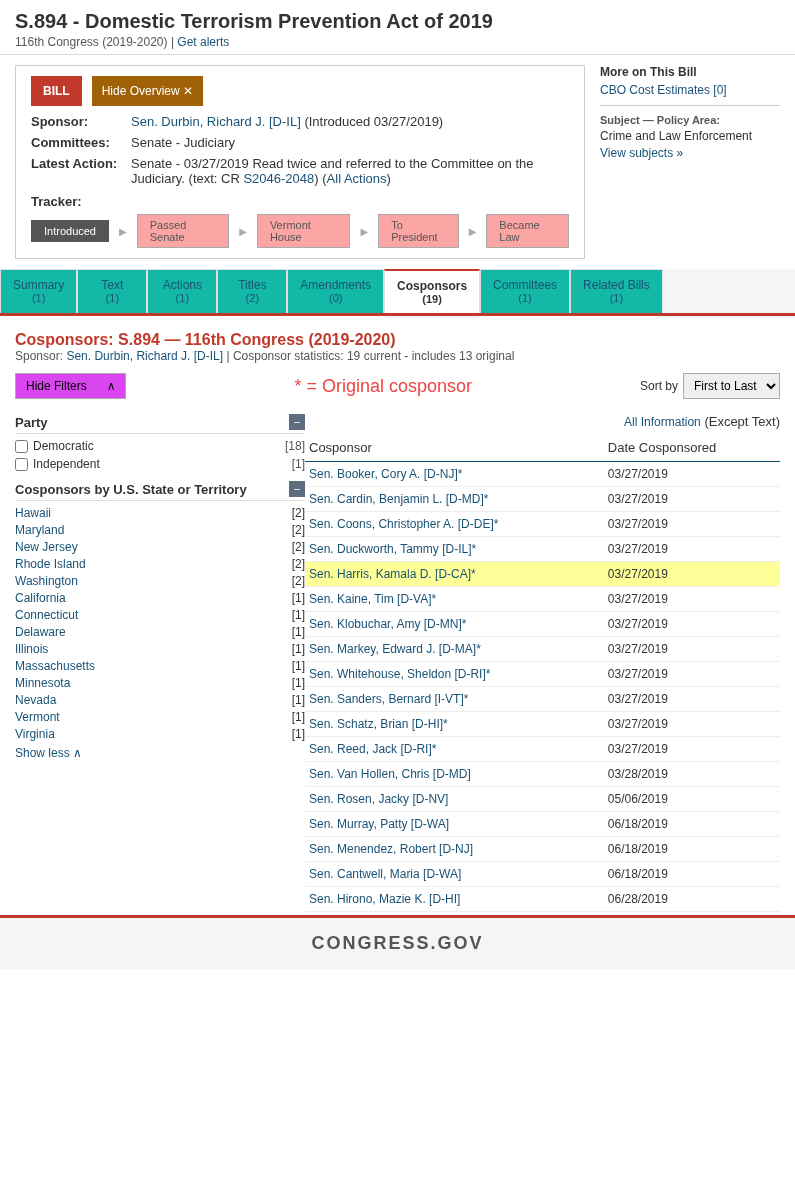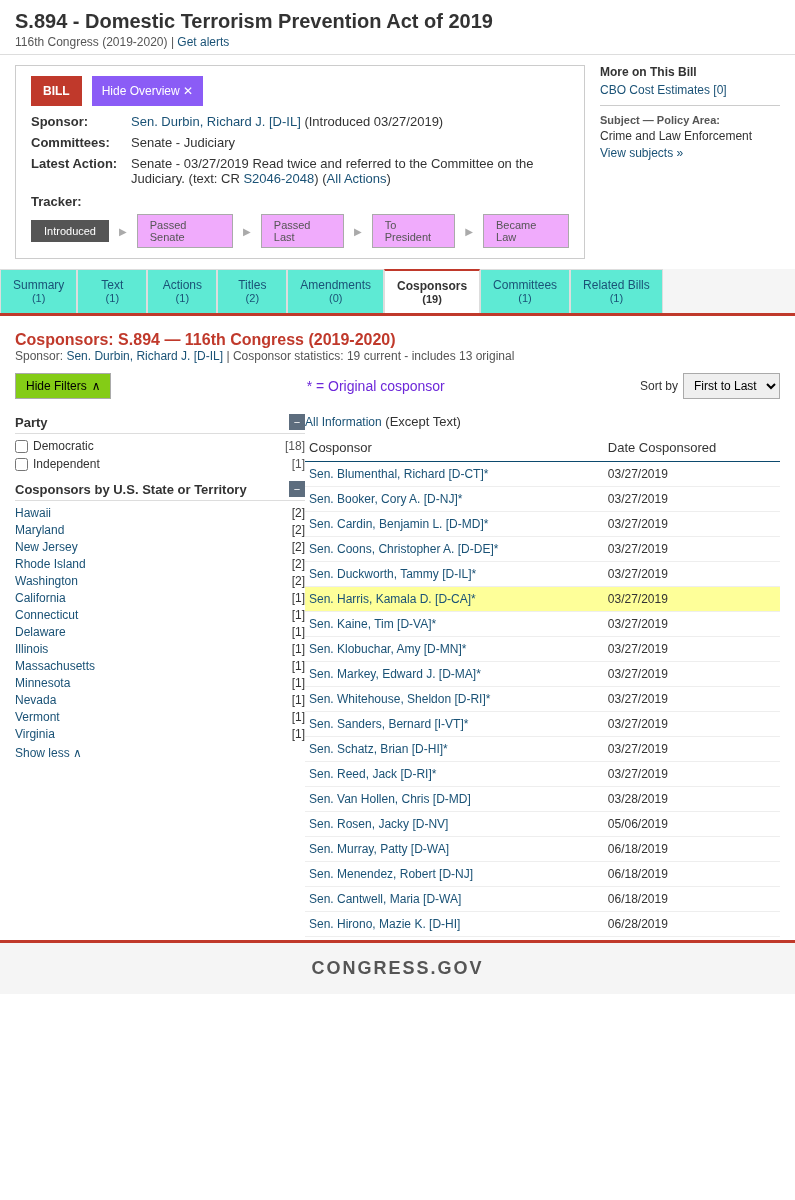--- a/index.html
+++ b/index.html
@@ -9,59 +9,59 @@
     
     .page-header { padding: 10px 15px 5px; border-bottom: 1px solid #ddd; }
     .page-title { font-size: 20px; font-weight: bold; color: #333; }
     .page-subtitle { font-size: 12px; color: #555; margin-top: 2px; }
     .page-subtitle a { color: #1a5276; }
 
     
     .bill-section { display: flex; padding: 10px 15px; gap: 15px; }
     .bill-main { flex: 1; border: 1px solid #ccc; padding: 10px 15px; background: #fff; }
     .bill-tab-btn { background: #c0392b; color: #fff; border: none; padding: 8px 12px; font-size: 12px; font-weight: bold; cursor: pointer; }
-    .bill-hide-btn { background: #8b5cf6; color: #fff; border: none; padding: 5px 10px; font-size: 12px; cursor: pointer; margin-left: 5px; }
+    .bill-hide-btn { background: #a16207; color: #fff; border: none; padding: 5px 10px; font-size: 12px; cursor: pointer; margin-left: 5px; }
 
     .bill-info { margin-top: 5px; }
     .bill-info-row { display: flex; margin-bottom: 6px; font-size: 13px; }
     .bill-info-label { font-weight: bold; min-width: 100px; color: #333; }
     .bill-info-value { flex: 1; color: #333; }
     .bill-info-value a { color: #1a5276; }
 
     .tracker-section { margin-top: 8px; }
     .tracker-label { font-weight: bold; margin-bottom: 5px; }
     .tracker-steps { display: flex; align-items: center; gap: 8px; }
-    .tracker-step { padding: 4px 12px; font-size: 11px; border: 1px solid #aaa; background: #f0abfc; color: #555; position: relative; }
+    .tracker-step { padding: 4px 12px; font-size: 11px; border: 1px solid #aaa; background: #fca5a5; color: #555; position: relative; }
     .tracker-step.active { background: #555; color: #fff; border-color: #555; }
     .tracker-arrow { font-size: 10px; color: #aaa; margin: 0 2px; }
 
     
     .bill-sidebar { width: 180px; font-size: 12px; }
     .bill-sidebar-title { font-weight: bold; font-size: 12px; margin-bottom: 4px; color: #333; }
     .bill-sidebar a { display: block; margin-bottom: 3px; color: #1a5276; }
     .sidebar-divider { border-top: 1px solid #ccc; margin: 8px 0; }
     .sidebar-subject-label { font-size: 11px; font-weight: bold; color: #555; margin-bottom: 3px; }
     .sidebar-subject-value { font-size: 12px; color: #333; margin-bottom: 3px; }
 
     
     .nav-tabs { display: flex; border-bottom: 3px solid #c0392b; margin: 0 0 15px; background: #f5f5f5; }
-    .nav-tab { padding: 8px 12px; font-size: 12px; text-align: center; cursor: pointer; border: 1px solid #ddd; border-bottom: none; background: #5eead4; color: #1a5276; min-width: 70px; }
+    .nav-tab { padding: 8px 12px; font-size: 12px; text-align: center; cursor: pointer; border: 1px solid #ddd; border-bottom: none; background: #14b8a6; color: #1a5276; min-width: 70px; }
     .nav-tab.active { background: #fff; border-top: 2px solid #c0392b; color: #333; font-weight: bold; }
     .nav-tab .tab-count { display: block; font-size: 11px; }
 
     
     .content { padding: 0 15px; }
     .section-title { font-size: 16px; font-weight: bold; color: #c0392b; }
     .sponsor-line { font-size: 12px; margin-bottom: 10px; color: #555; }
     .sponsor-line a { color: #1a5276; }
 
     
     .filters-row { display: flex; align-items: center; justify-content: space-between; margin-bottom: 15px; }
-    .hide-filters-btn { background: #84cc16; border: 1px solid #aaa; padding: 5px 10px; font-size: 12px; cursor: pointer; display: flex; align-items: center; gap: 5px; }
-    .original-note { font-size: 14px; color: #6d28d9; }
+    .hide-filters-btn { background: #d946ef; border: 1px solid #aaa; padding: 5px 10px; font-size: 12px; cursor: pointer; display: flex; align-items: center; gap: 20px; }
+    .original-note { font-size: 18px; color: #ef4444; }
     .sort-row { display: flex; align-items: center; gap: 5px; font-size: 12px; }
     .sort-select { border: 1px solid #aaa; padding: 4px 6px; font-size: 12px; }
 
     
     .main-layout { display: flex; }
 
     
     .left-panel { width: 290px; }
     .filter-section { margin-bottom: 10px; }
     .filter-section-header { display: flex; justify-content: space-between; align-items: center; font-weight: bold; font-size: 13px; margin-bottom: 5px; border-bottom: 1px solid #ddd; padding-bottom: 3px; }
@@ -69,21 +69,21 @@
     .filter-link { display: block; color: #1a5276; font-size: 12px; margin-bottom: 3px; cursor: pointer; }
     .filter-item { display: flex; align-items: center; gap: 5px; margin-bottom: 4px; font-size: 12px; }
     .filter-item input[type=checkbox] { width: 13px; height: 13px; }
     .filter-count { color: #555; margin-left: auto; }
     .state-item { display: flex; justify-content: space-between; font-size: 12px; margin-bottom: 3px; }
     .state-item a { color: #1a5276; }
     .show-less { color: #1a5276; font-size: 12px; cursor: pointer; margin-top: 5px; display: block; }
 
     
     .right-panel { flex: 1; }
-    .cosponsor-header { display: flex; justify-content: flex-start; margin-bottom: 5px; }
+    .cosponsor-header { display: flex; justify-content: flex-end; margin-bottom: 5px; }
     .all-info-link { font-size: 12px; color: #1a5276; }
     .cosponsor-table { width: 100%; border-collapse: collapse; }
     .cosponsor-table th { text-align: left; font-weight: normal; font-size: 13px; padding: 6px 4px; border-bottom: 1px solid #0c4a6e; }
     .cosponsor-table td { padding: 5px 4px; font-size: 12px; border-bottom: 1px solid #eee; vertical-align: top; }
     .cosponsor-table tr.highlighted { background: #feff99; }
     .cosponsor-table td a { color: #1a5276; }
 
     
     .footer { text-align: center; padding: 15px; margin-top: 3px; border-top: 3px solid #c0392b; background: #f5f5f5; }
     .footer-logo { font-size: 18px; font-weight: bold; color: #555; letter-spacing: 2px; }
@@ -123,21 +123,21 @@
           <span>Senate - 03/27/2019 Read twice and referred to the Committee on the Judiciary. (text: CR </span><a href="#">S2046-2048</a>) (<a href="#">All Actions</a>)
         </span>
       </div>
       <div class="tracker-section">
         <div class="tracker-label">Tracker:</div>
         <div class="tracker-steps">
           <div class="tracker-step active">Introduced</div>
           <span class="tracker-arrow">▶</span>
           <div class="tracker-step">Passed Senate</div>
           <span class="tracker-arrow">▶</span>
-          <div class="tracker-step">Passed Last</div>
+          <div class="tracker-step">Vermont House</div>
           <span class="tracker-arrow">▶</span>
           <div class="tracker-step">To President</div>
           <span class="tracker-arrow">▶</span>
           <div class="tracker-step">Became Law</div>
         </div>
       </div>
     </div>
   </div>
   <div class="bill-sidebar">
     <div class="bill-sidebar-title">More on This Bill</div>
@@ -301,24 +301,20 @@
         </span>
       </div>
       <table class="cosponsor-table">
         <thead>
           <tr>
             <th>Cosponsor</th>
             <th>Date Cosponsored</th>
           </tr>
         </thead>
         <tbody id="cosponsor-tbody">
-        <tr>
-              <td><a href="#">Sen. Blumenthal, Richard [D-CT]*</a></td>
-              <td>03/27/2019</td>
-            </tr>
             <tr>
               <td><a href="#">Sen. Booker, Cory A. [D-NJ]*</a></td>
               <td>03/27/2019</td>
             </tr>
             <tr>
               <td><a href="#">Sen. Cardin, Benjamin L. [D-MD]*</a></td>
               <td>03/27/2019</td>
             </tr>
             <tr>
               <td><a href="#">Sen. Coons, Christopher A. [D-DE]*</a></td>

